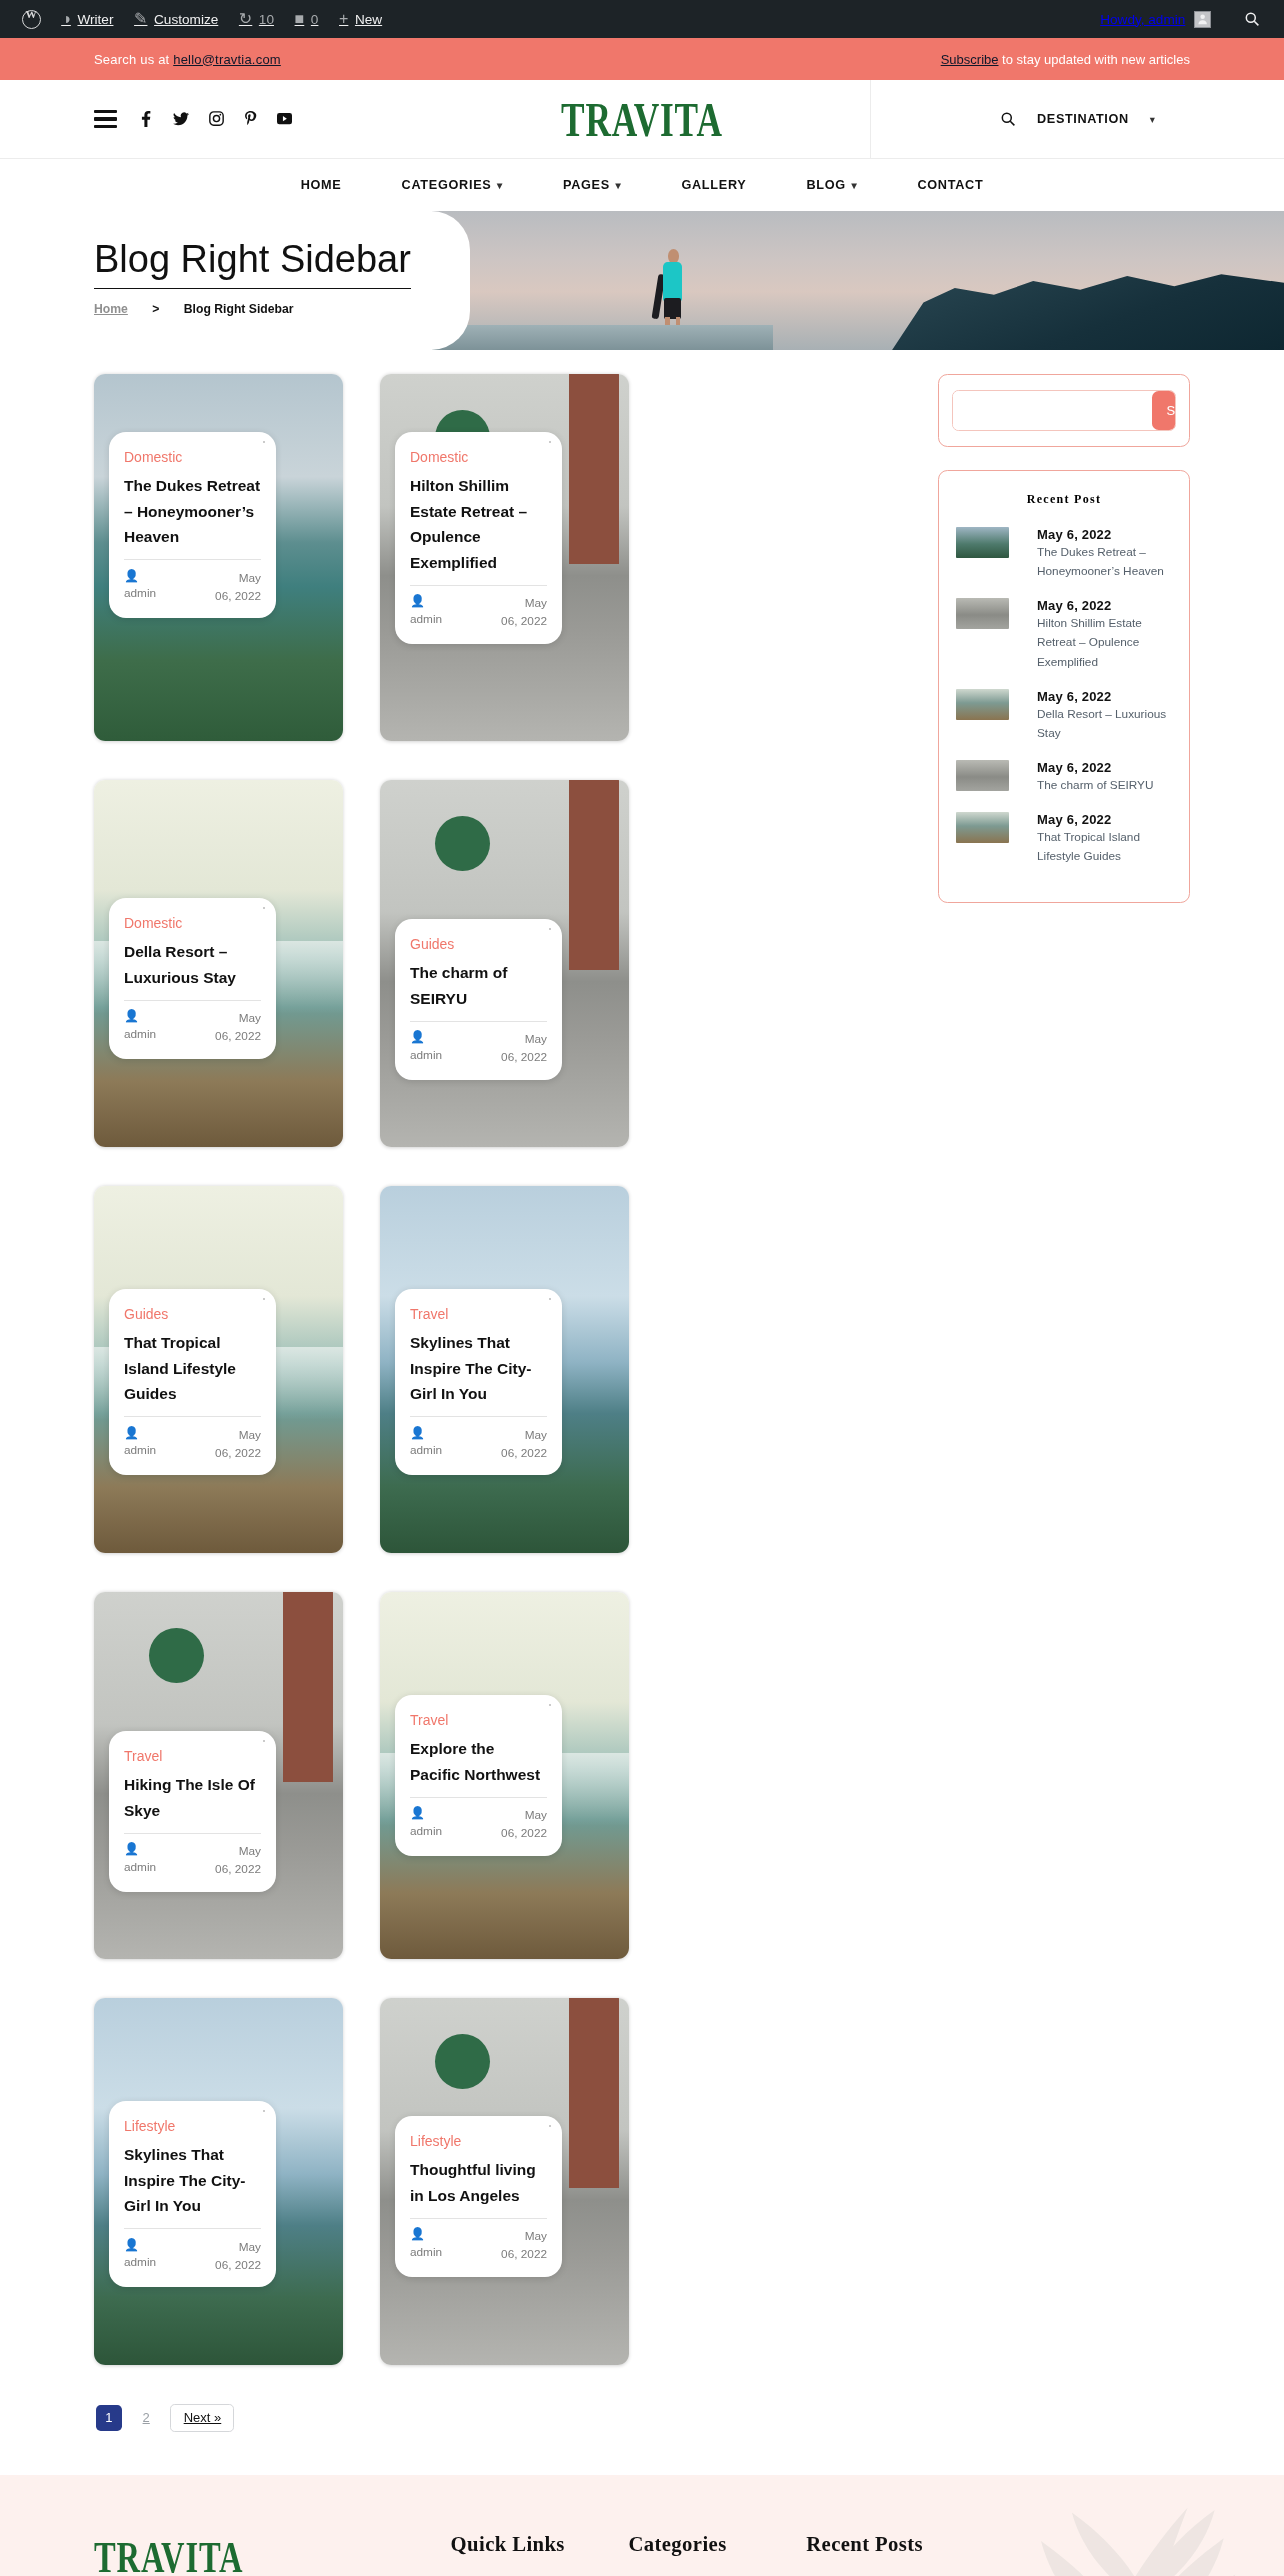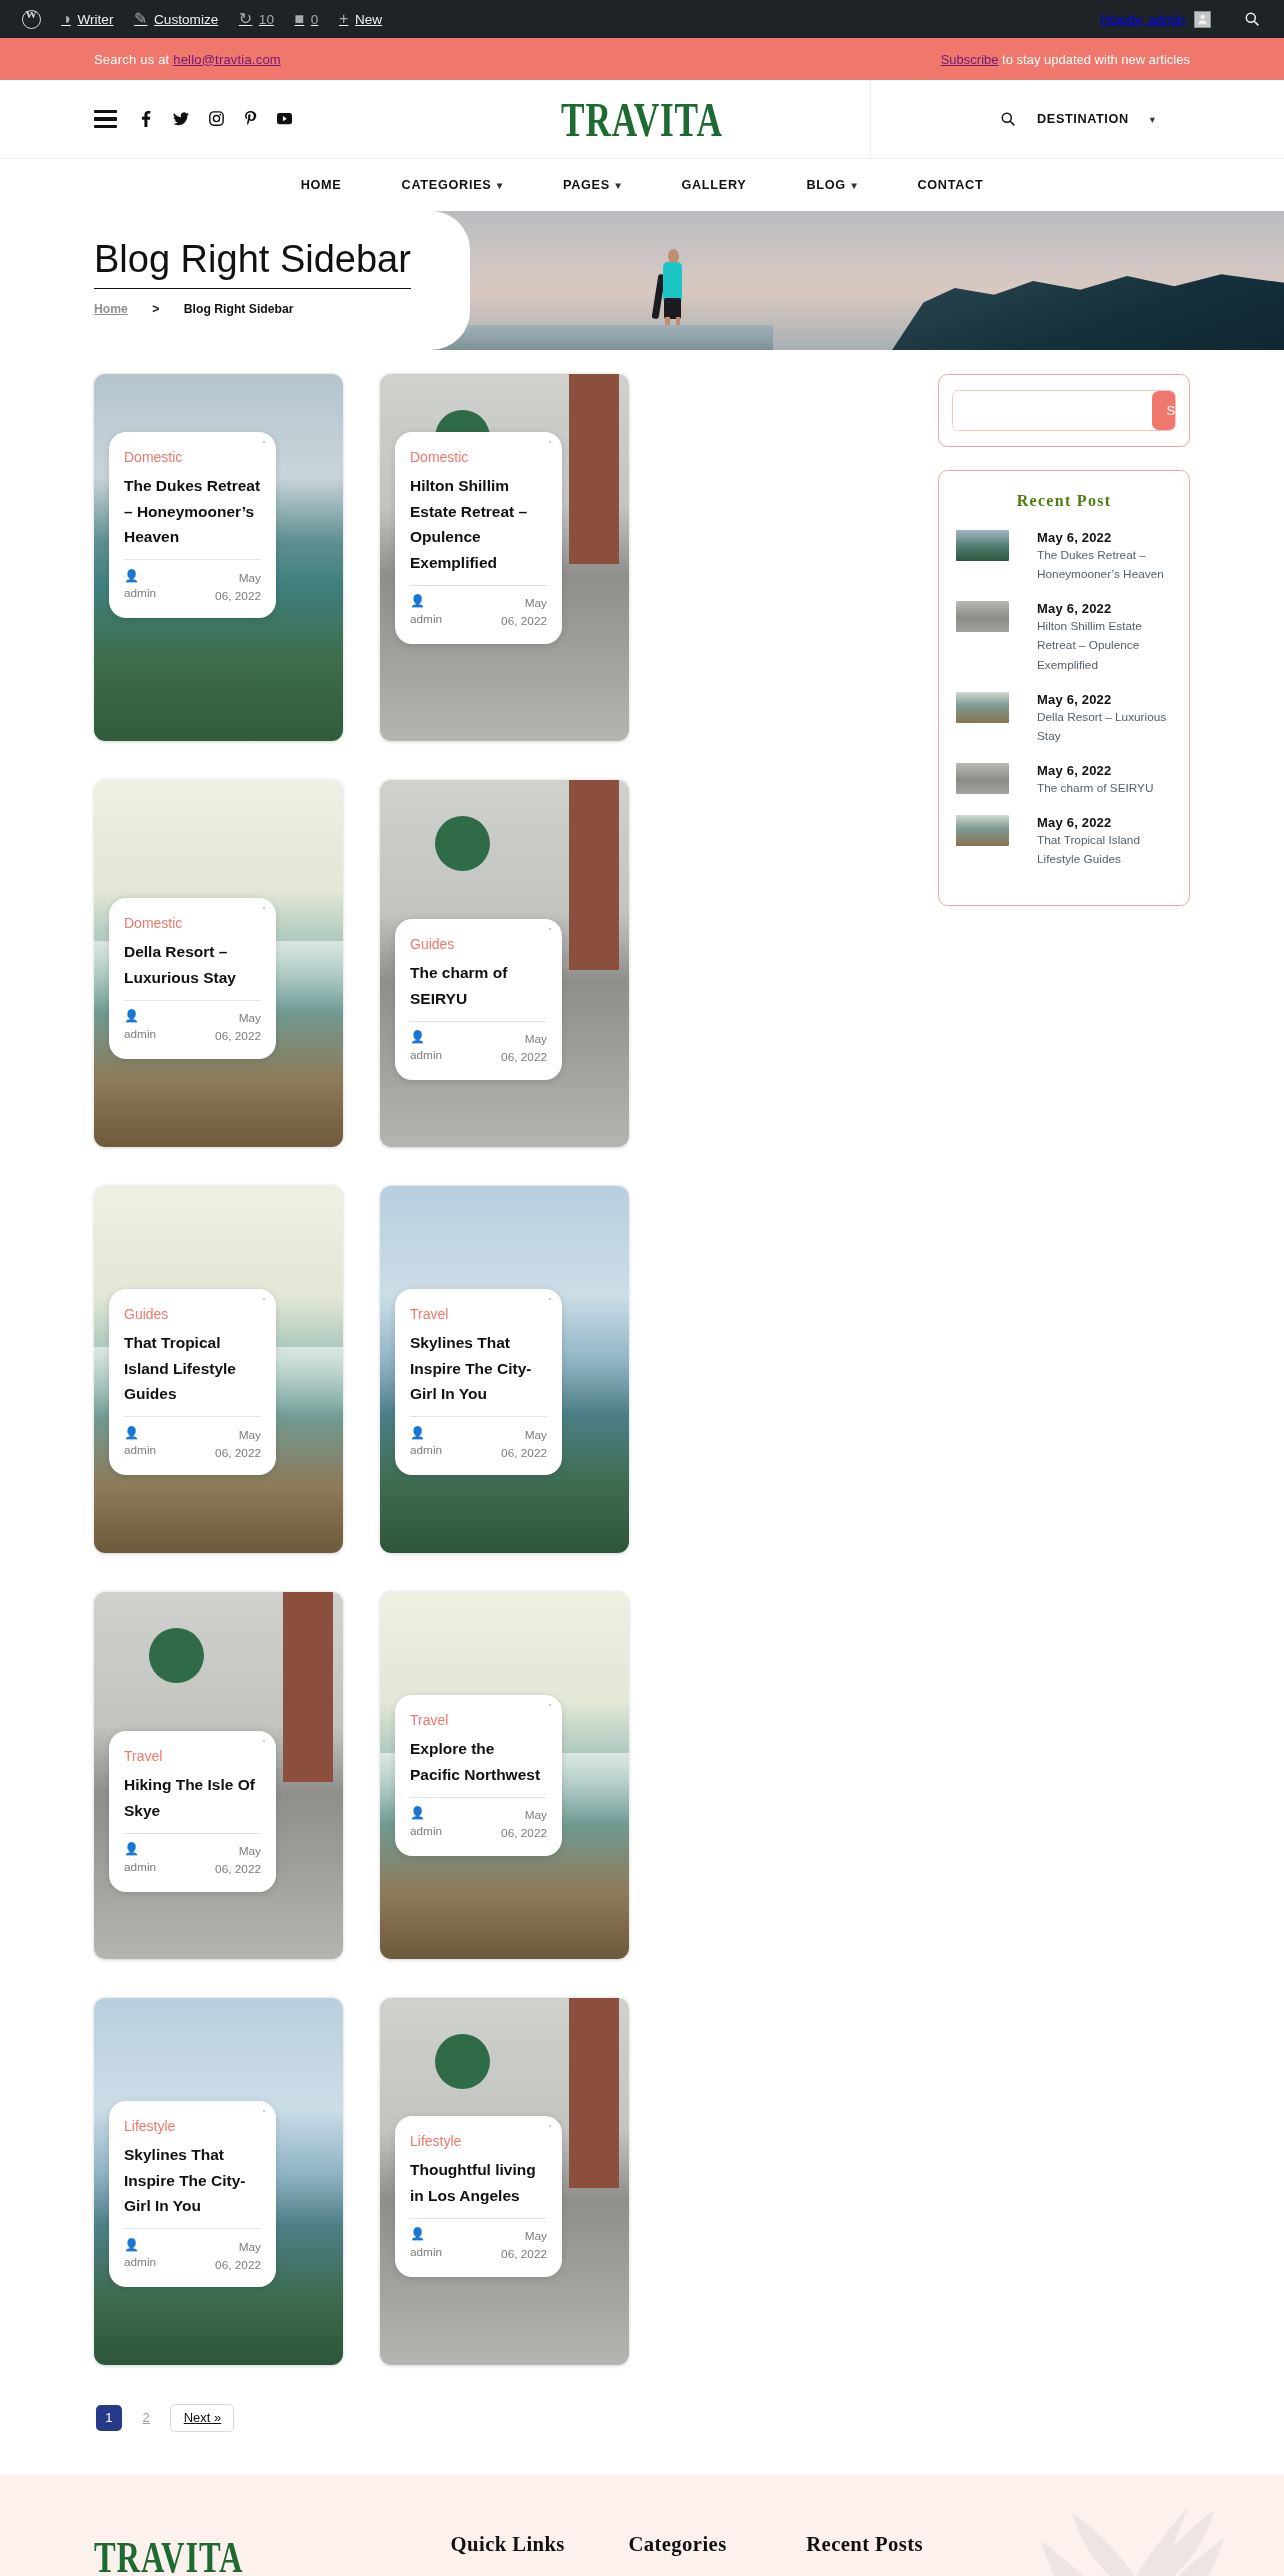--- a/index.html
+++ b/index.html
@@ -29,21 +29,21 @@
   .wp-logo::after{content:"W";position:absolute;left:0;right:0;top:-2.8px;text-align:center;font-size:11.3px;font-weight:bold;color:#d7d8d9;font-family:"Liberation Serif",serif;}
 
   
   .topbar{
     background:#f0776b; color:#fff; height:42px;
     display:flex; align-items:center; font-size:13px;
     padding:0 94px;
   }
   .topbar .left{letter-spacing:0.2px;}
   .topbar .right{margin-left:auto;}
-  .topbar a{color:#701a75; text-decoration:underline;}
+  .topbar a{color:#0f172a; text-decoration:underline;}
 
   
   .header{
     height:79px; background:#fff; display:flex; align-items:center;
     border-bottom:0.9px solid #ececec; position:relative;
   }
   .hdr-left{display:flex;align-items:center;gap:22.6px;padding-left:94px;width:414px;}
   .burger{display:flex;flex-direction:column;gap:3.8px;cursor:pointer;}
   .burger span{display:block;width:22.6px;height:3.8px;background:#111;border-radius:0.9px;}
   .soc{display:flex;align-items:center;gap:20px;}
@@ -165,22 +165,22 @@
   .search-row input{
     flex:1; border:0; outline:none; padding:0 11.3px; font-size:13px;
     font-family:"Liberation Sans", sans-serif;
   }
   .search-row button{
     border:0; background:#f0776b; color:#fff; font-size:13px; padding:0 15px;
     border-radius:6.6px; cursor:pointer; font-family:"Liberation Sans", sans-serif;
   }
   .w-recent{margin-top:23.5px; padding:20.7px 17px 19px;}
   .w-title{
-    text-align:center; color:#4d7c0f; font-family:"Liberation Serif", serif;
-    font-size:16px; font-weight:700; letter-spacing:1.3px; margin-bottom:20.7px;
+    text-align:center; color:#000000; font-family:"Liberation Serif", serif;
+    font-size:12px; font-weight:700; letter-spacing:1.3px; margin-bottom:20.7px;
   }
   .rp{display:flex; gap:28px; margin-bottom:17px;}
   .rp .thumb{width:53px; height:31px; flex:none; border-radius:0.9px;}
   .t1{background:linear-gradient(180deg,#9fb6c4,#4e7a6c 55%,#2f5740);}
   .t2{background:linear-gradient(180deg,#b9bab4,#8a8b86 55%,#a3a49f);}
   .t3{background:linear-gradient(180deg,#cfd8cf,#7d9a92 45%,#8a7450);}
   .rp .rtxt{flex:1;}
   .rp .rdate{font-size:13px; font-weight:700; color:#111; letter-spacing:0.2px;}
   .rp .rtitle{font-size:11.8px; color:#55606b; line-height:1.62; margin-top:0.9px;}
 

